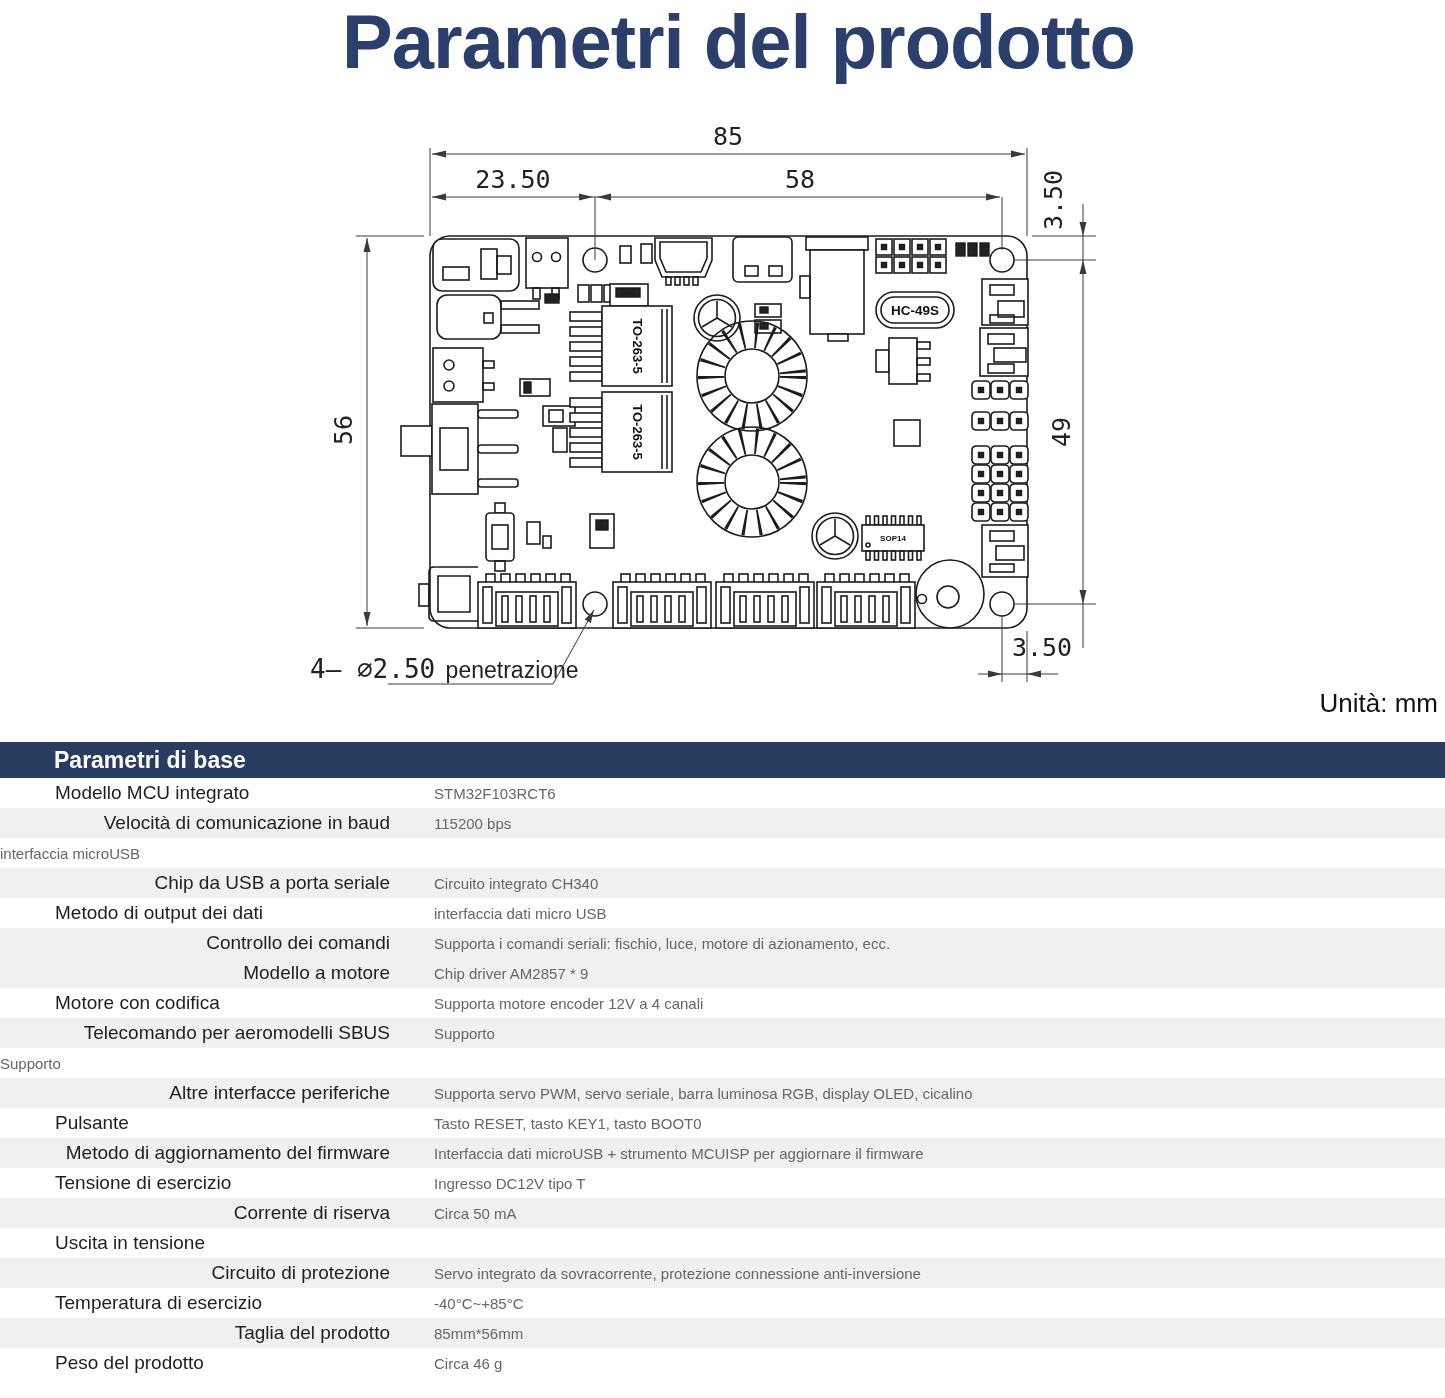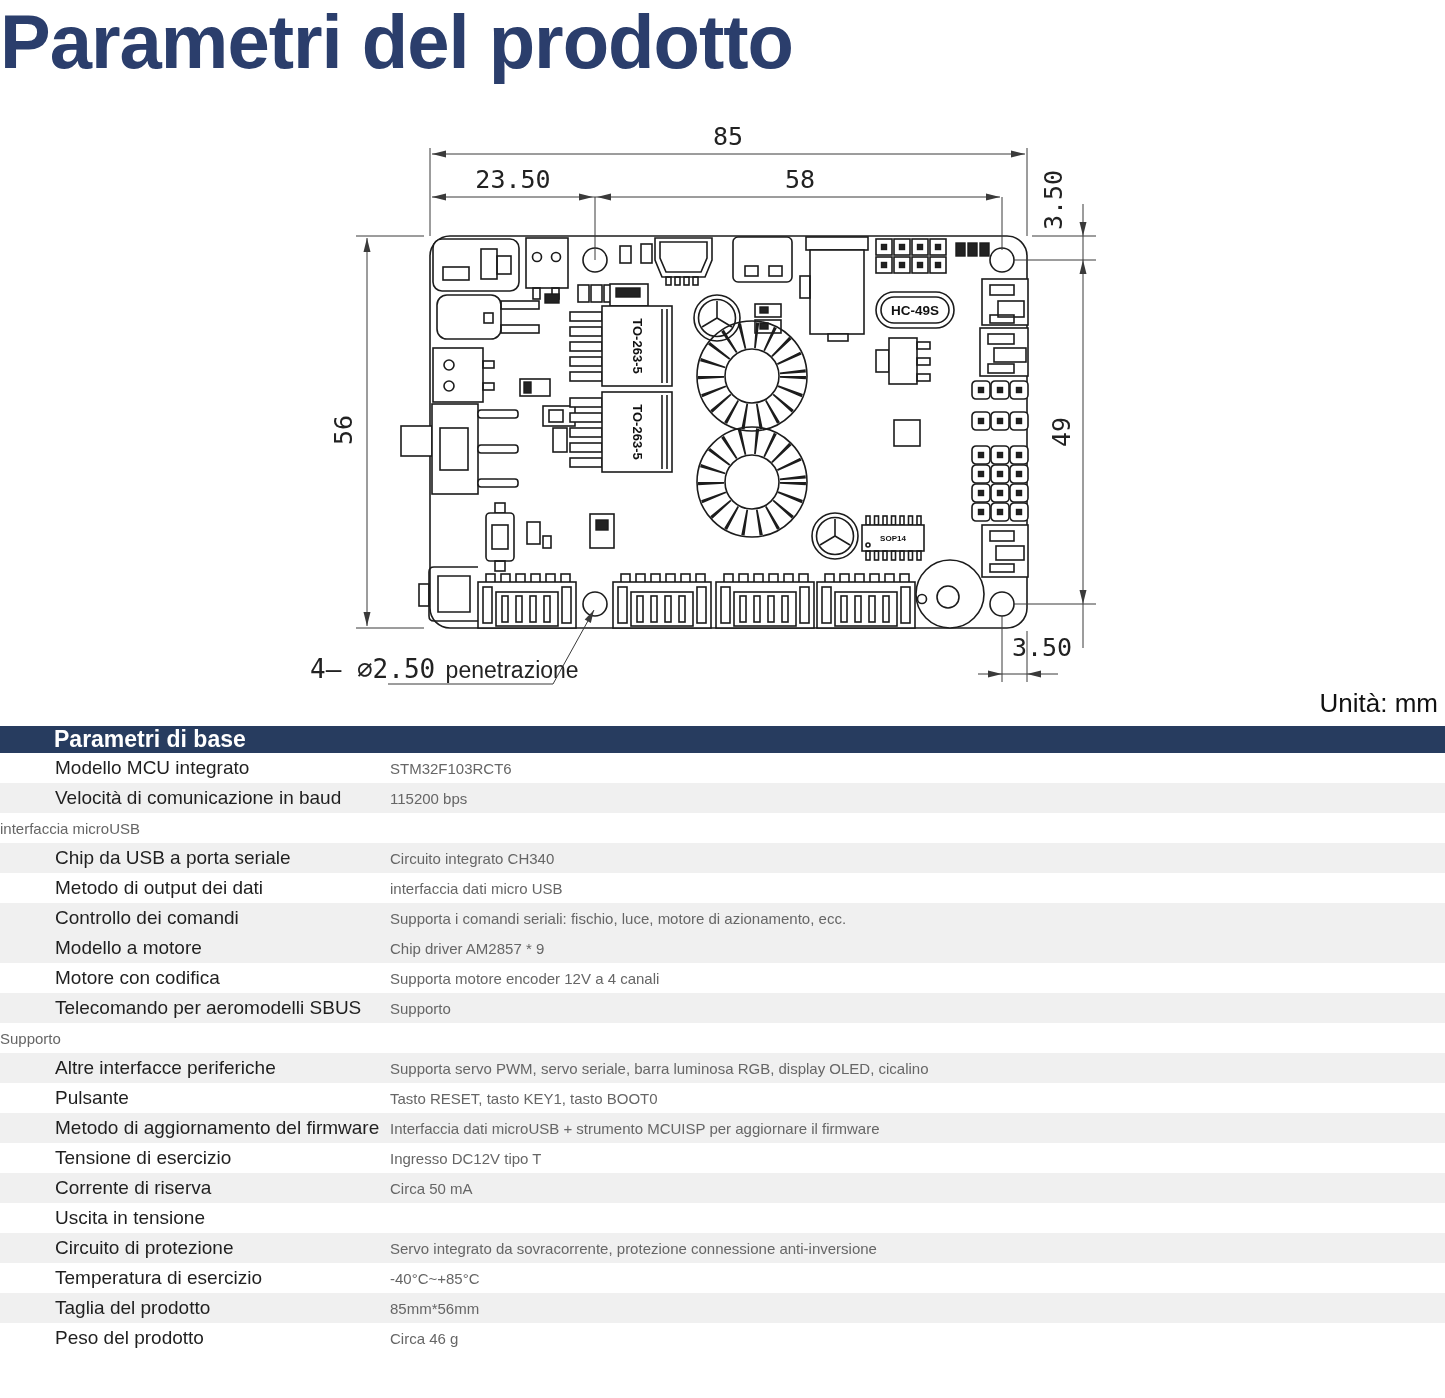--- a/index.html
+++ b/index.html
@@ -8,49 +8,50 @@
     --rowalt:#f0f0f0;
     --valcol:#666666;
   }
   *{margin:0;padding:0;box-sizing:border-box;}
   body{
     width:1445px;height:1398px;background:#ffffff;
     font-family:"Liberation Sans", sans-serif;
     overflow:hidden;
   }
   .title{
+    text-align:center;
     font-size:76px;font-weight:800;letter-spacing:-1px;
     color:var(--navy);
-    padding-top:2px;height:118px;line-height:1.05;
+    padding-top:2px;height:118px;line-height:1.05;padding-left:32px;
   }
   .drawing{display:block;}
   
   .comp{stroke:#1c1c1c;stroke-width:1.6;fill:#ffffff;}
   .compn{stroke:#1c1c1c;stroke-width:1.6;fill:none;}
   .compd{stroke:#1c1c1c;stroke-width:1.4;fill:#222222;}
   .dim{stroke:#3a3a3a;stroke-width:1;fill:none;}
   .arr{fill:#3a3a3a;stroke:none;}
   .dimtxt{font-family:"DejaVu Sans Mono", monospace;font-size:25px;fill:#222;}
   .notetxt{font-family:"DejaVu Sans Mono", monospace;font-size:26px;fill:#222;}
   .notesans{font-family:"Liberation Sans", sans-serif;font-size:23px;fill:#222;}
   .unit{font-family:"Liberation Sans", sans-serif;font-size:26px;fill:#111;}
   .chiptxt{font-family:"Liberation Sans", sans-serif;font-weight:bold;fill:#111;}
   
   .tbl-header{
-    margin-top:8px;height:27px;background:var(--bar);
+    margin-top:24px;height:36px;background:var(--bar);
     display:flex;align-items:center;
   }
   .tbl-header span{
     color:#ffffff;font-size:23px;font-weight:bold;padding-left:54px;
   }
   .tbl-body{width:100%;}
   .trow{
-    height:30px;display:flex;align-items:center;font-size:19px;
-  }
-  .trow.alt{background:var(--rowalt);}
+    height:30px;display:flex;align-items:center;font-size:19px;gap:44px;
+  }
+  .trow.alt{background:var(--rowalt);text-align:right;}
   .trow .lbl{
     width:390px;padding-left:55px;color:#1f1f1f;
     white-space:nowrap;overflow:hidden;
   }
   .trow .val{
     color:var(--valcol);font-size:15px;white-space:nowrap;overflow:hidden;
   }
 </style>
 </head>
 <body>

